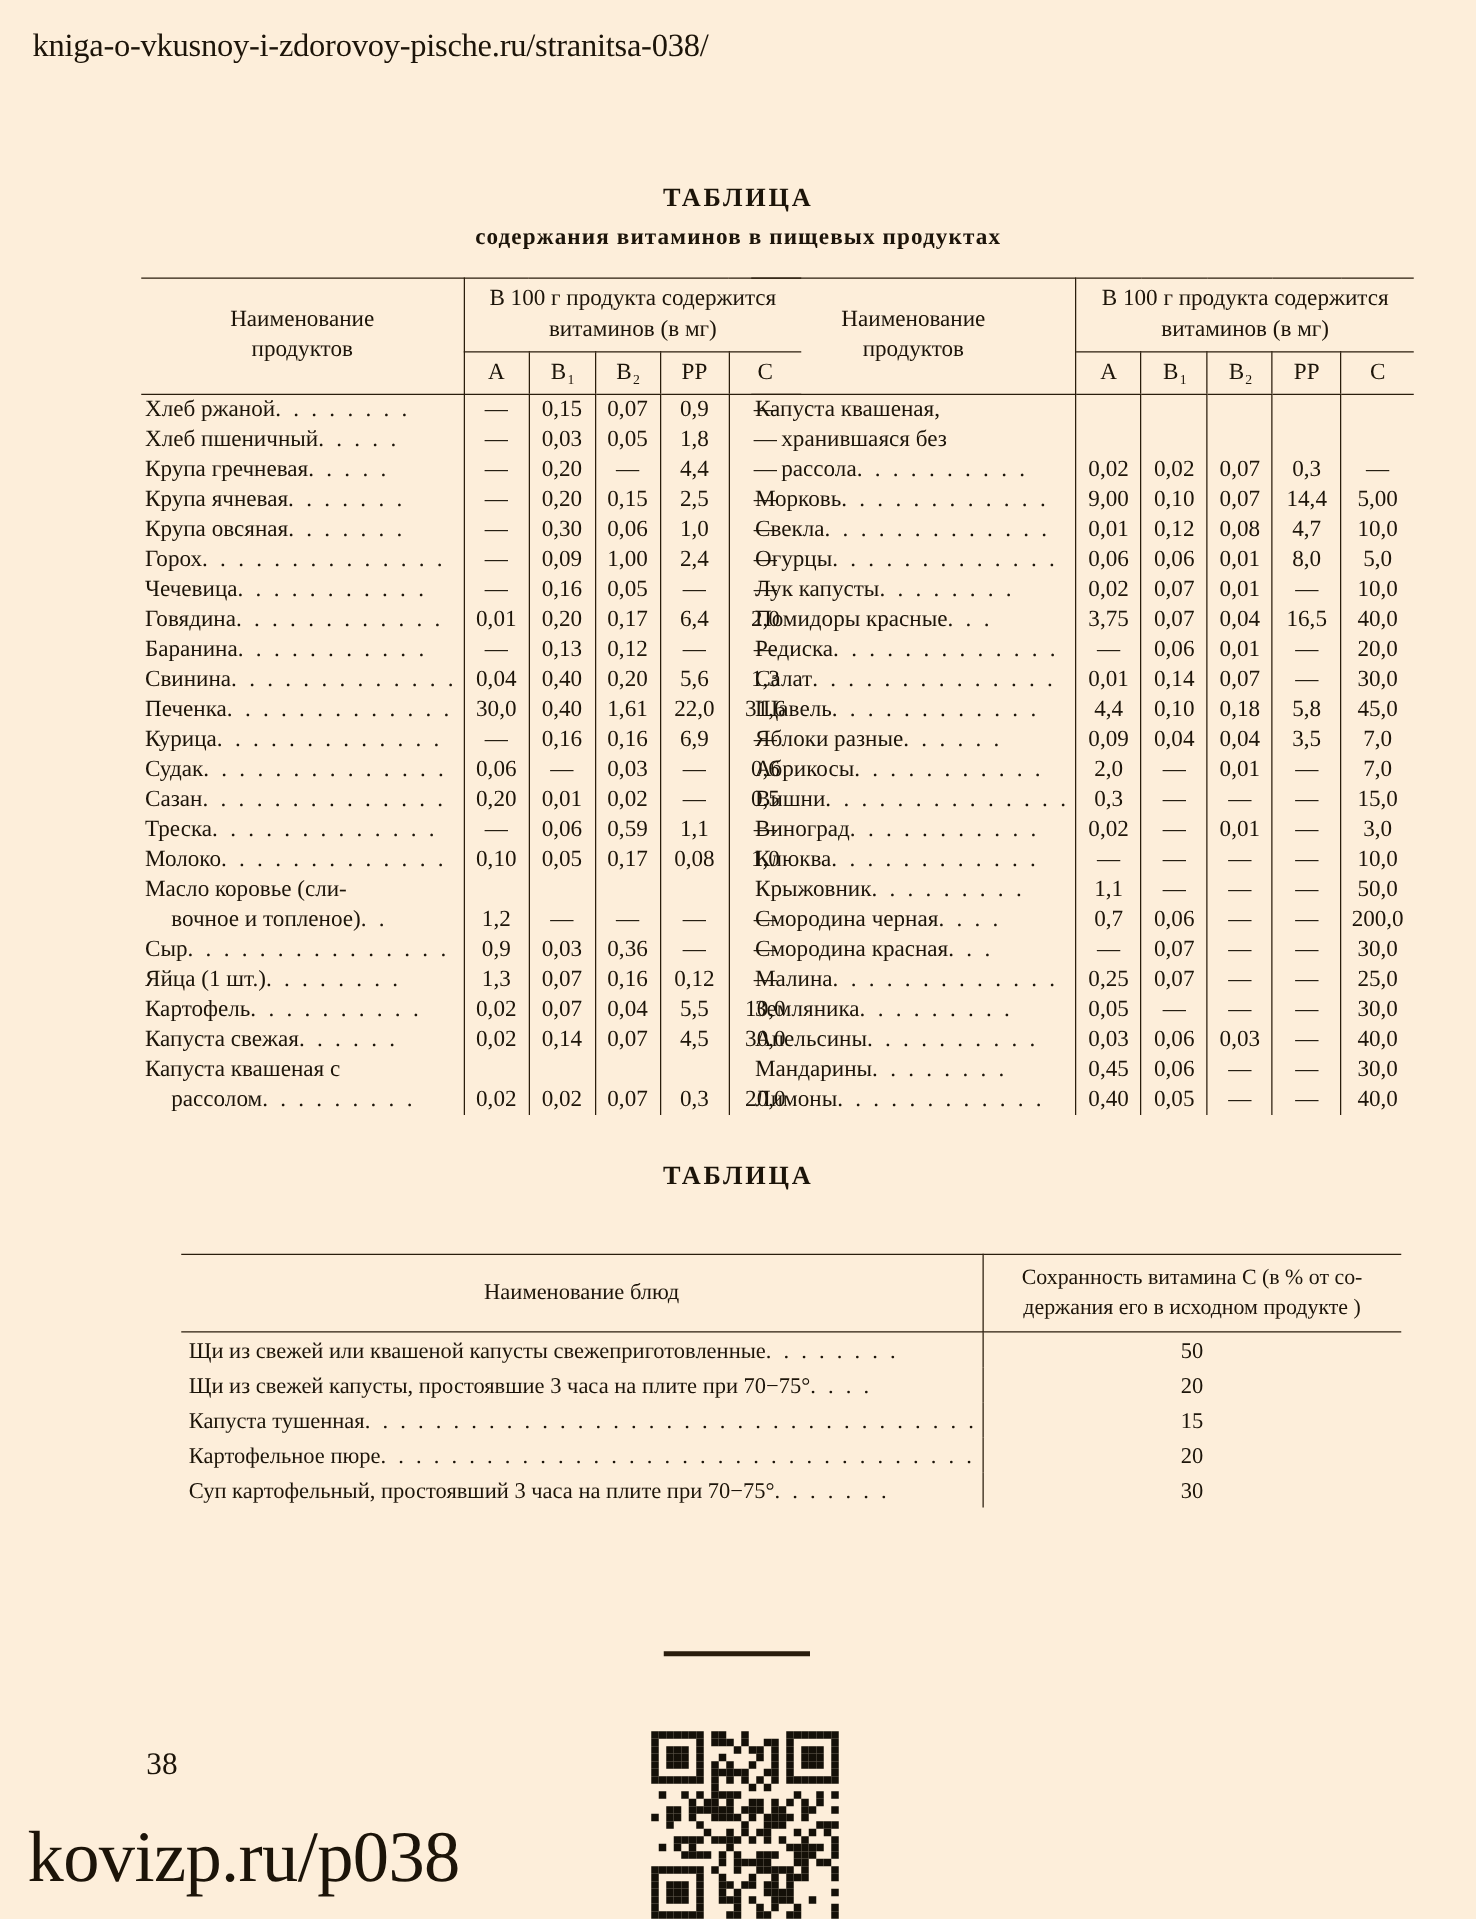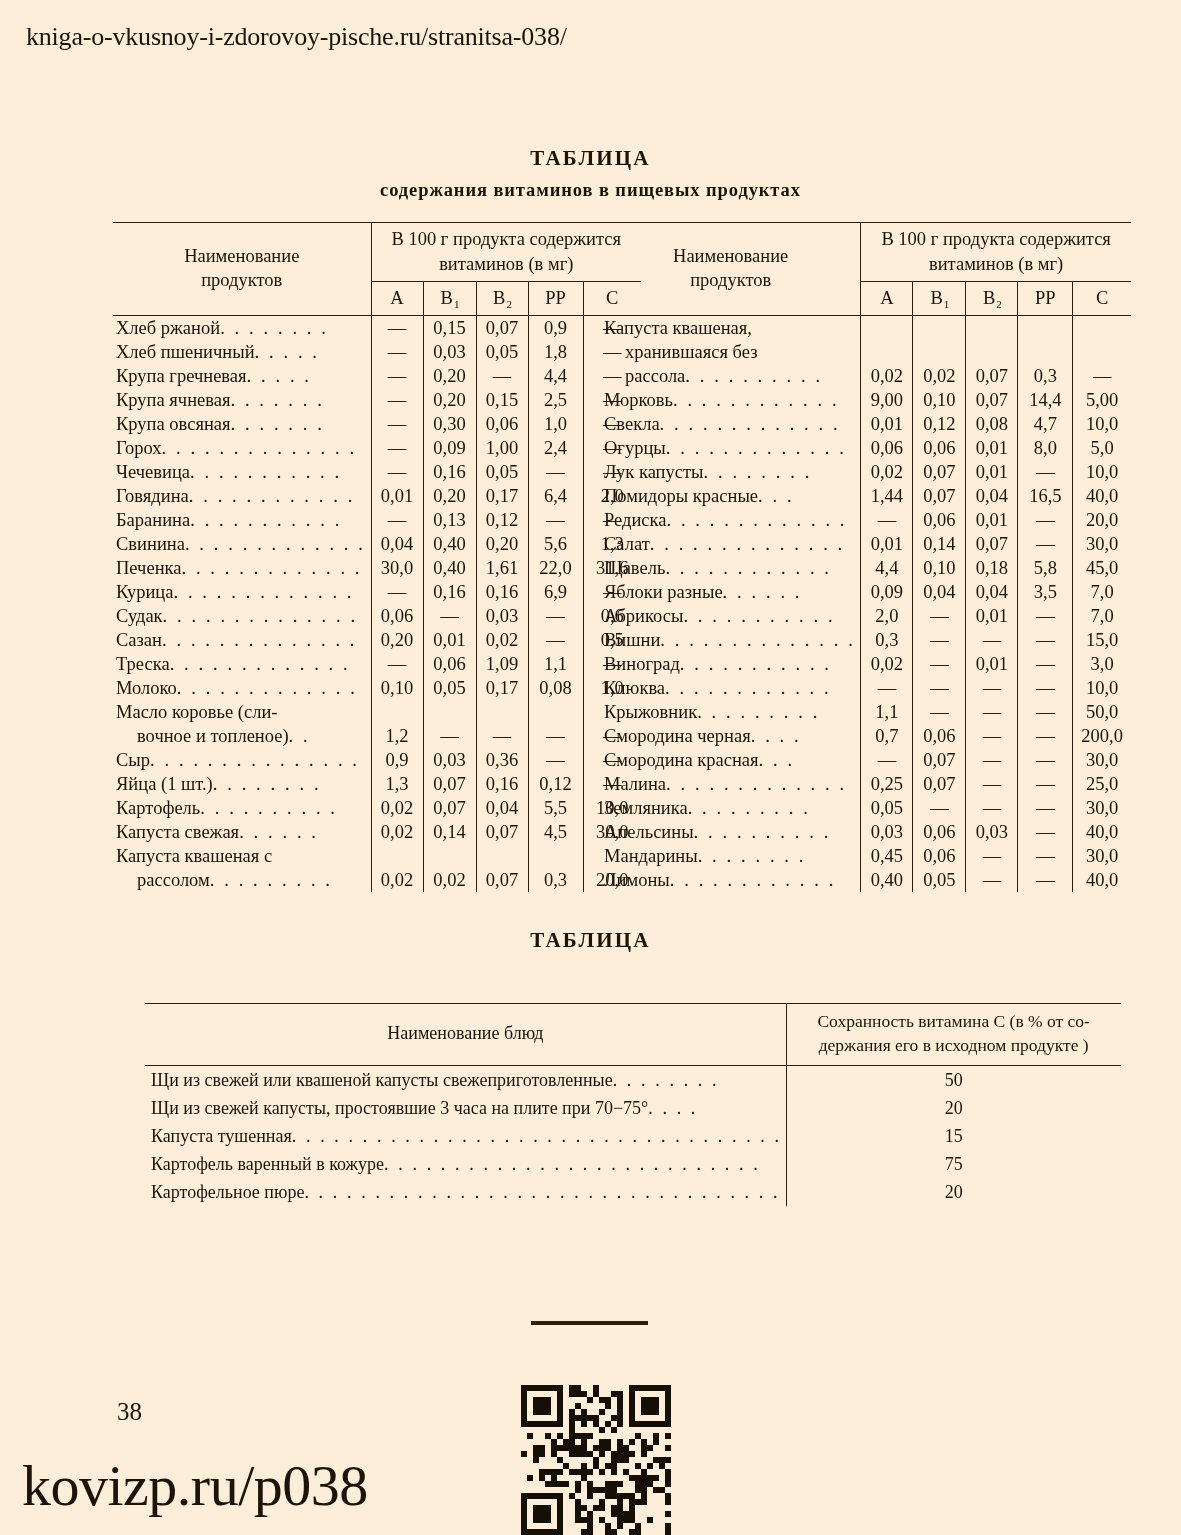--- a/index.html
+++ b/index.html
@@ -334,21 +334,21 @@
           <td class="v first">0,20</td>
           <td class="v">0,01</td>
           <td class="v">0,02</td>
           <td class="v">—</td>
           <td class="v">0,5</td>
         </tr>
         <tr>
           <td class="nm"><span class="lead">Треска</span><span class="dots"> . . . . . . . . . . . . .</span></td>
           <td class="v first">—</td>
           <td class="v">0,06</td>
-          <td class="v">1,09</td>
+          <td class="v">0,59</td>
           <td class="v">1,1</td>
           <td class="v">—</td>
         </tr>
         <tr>
           <td class="nm"><span class="lead">Молоко</span><span class="dots"> . . . . . . . . . . . . .</span></td>
           <td class="v first">0,10</td>
           <td class="v">0,05</td>
           <td class="v">0,17</td>
           <td class="v">0,08</td>
           <td class="v">1,0</td>
@@ -502,21 +502,21 @@
         <tr>
           <td class="nm"><span class="lead">Лук капусты</span><span class="dots"> . . . . . . . .</span></td>
           <td class="v first">0,02</td>
           <td class="v">0,07</td>
           <td class="v">0,01</td>
           <td class="v">—</td>
           <td class="v">10,0</td>
         </tr>
         <tr>
           <td class="nm"><span class="lead">Помидоры красные</span><span class="dots"> . . .</span></td>
-          <td class="v first">1,44</td>
+          <td class="v first">3,75</td>
           <td class="v">0,07</td>
           <td class="v">0,04</td>
           <td class="v">16,5</td>
           <td class="v">40,0</td>
         </tr>
         <tr>
           <td class="nm"><span class="lead">Редиска</span><span class="dots"> . . . . . . . . . . . . .</span></td>
           <td class="v first">—</td>
           <td class="v">0,06</td>
           <td class="v">0,01</td>
@@ -673,26 +673,26 @@
         </tr>
         <tr>
           <td class="dish"><span>Щи из свежей капусты, простоявшие 3 часа на плите при 70−75°</span><span class="dots"> . . . .</span></td>
           <td class="pct">20</td>
         </tr>
         <tr>
           <td class="dish"><span>Капуста тушенная</span><span class="dots"> . . . . . . . . . . . . . . . . . . . . . . . . . . . . . . . . . . .</span></td>
           <td class="pct">15</td>
         </tr>
         <tr>
-          <td class="dish"><span>Картофель варенный в кожуре</span><span class="dots"> . . . . . . . . . . . . . . . . . . . . . . . . . . .</span></td>
-          <td class="pct">75</td>
-        </tr>
-        <tr>
           <td class="dish"><span>Картофельное пюре</span><span class="dots"> . . . . . . . . . . . . . . . . . . . . . . . . . . . . . . . . . .</span></td>
           <td class="pct">20</td>
+        </tr>
+        <tr>
+          <td class="dish"><span>Суп картофельный, простоявший 3 часа на плите при 70−75°</span><span class="dots"> . . . . . . .</span></td>
+          <td class="pct">30</td>
         </tr>
       </tbody>
   </table>
 </div>
 
 <div class="divider"></div>
 
 <div class="page-no">38</div>
 <div class="footer-url">kovizp.ru/p038</div>
 <div class="qr">

